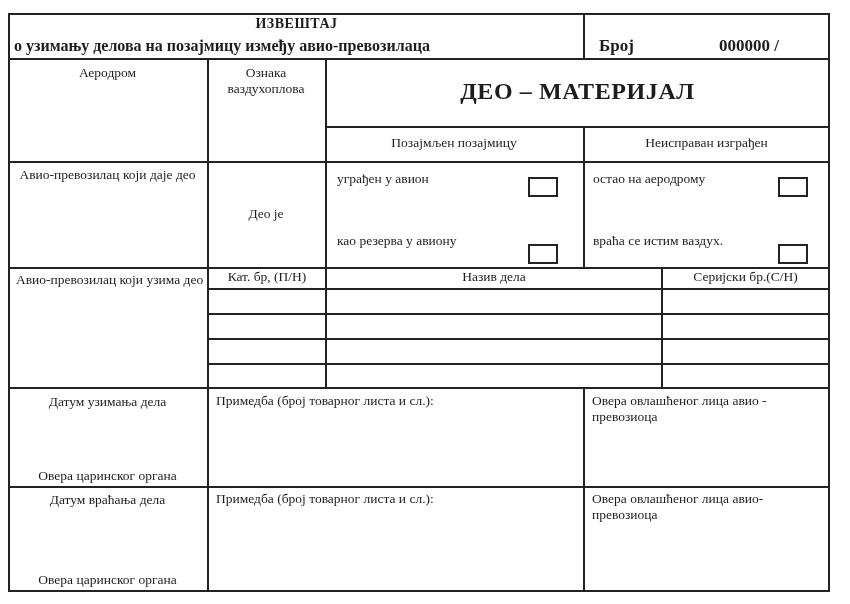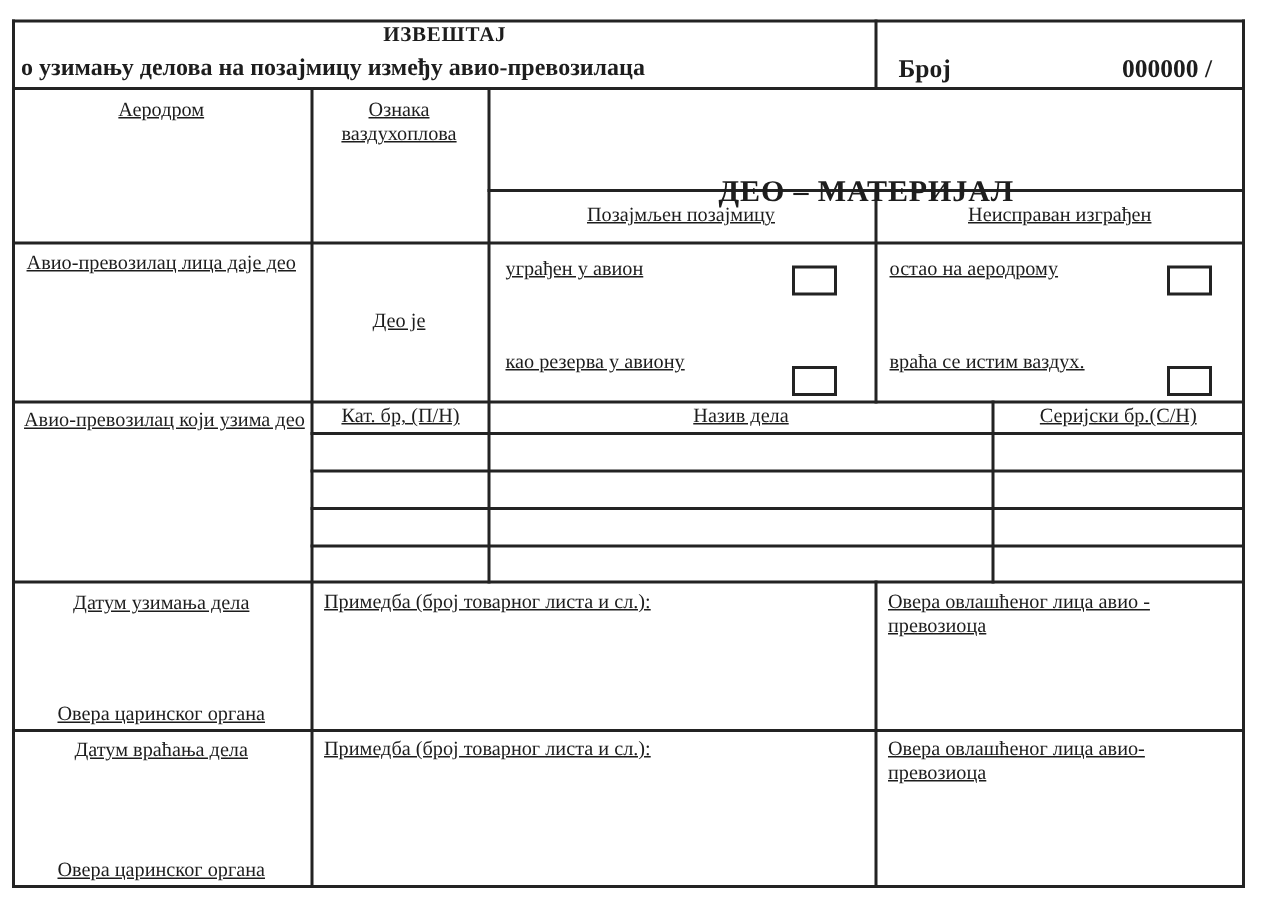--- a/index.html
+++ b/index.html
@@ -9,28 +9,28 @@
   }
   html,body{margin:0;padding:0;background:#fff;}
   .page{
     position:relative;width:850px;height:604px;background:var(--bg);
     font-family:"Liberation Serif","DejaVu Serif",serif;color:var(--text);
     overflow:hidden;
   }
   .hl{position:absolute;height:2px;background:var(--line);}
   .vl{position:absolute;width:2px;background:var(--line);}
   .txt{position:absolute;line-height:1.22;}
-  .lbl{font-size:13.5px;text-decoration:underline;}
+  .lbl{font-size:13.5px;}
   .ctr{text-align:center;}
   .flexc{display:flex;align-items:center;justify-content:center;}
   .b{font-weight:bold;}
   .title{font-size:14px;letter-spacing:.5px;}
   .subtitle{font-size:16px;font-family:Liberation Serif, serif;}
   .broj{font-size:17px;}
-  .deomat{font-size:20px;letter-spacing:.6px;margin-top:36px;}
+  .deomat{font-size:24px;letter-spacing:.6px;}
   .cb{
     position:absolute;width:26px;height:16px;background:#fff;
     border:2px solid var(--line);
   }
   .cell-blank{position:absolute;background:transparent;}
 </style>
 </head>
 <body>
 
 <div class="page">
@@ -53,29 +53,29 @@
   <div class="vl" style="left:207px;top:58px;height:532px"></div>
   <div class="vl" style="left:325px;top:58px;height:331px"></div>
   <div class="vl" style="left:583px;top:13px;height:45px"></div>
   <div class="vl" style="left:583px;top:126px;height:143px"></div>
   <div class="vl" style="left:583px;top:387px;height:203px"></div>
   <div class="vl" style="left:661px;top:267px;height:122px"></div>
 
   <div class="txt b title ctr" style="left:8px;top:15px;width:577px">ИЗВЕШТАЈ</div>
   <div class="txt b subtitle" style="left:14px;top:36px;width:566px">о узимању делова на позајмицу између авио-превозилаца</div>
   <div class="txt b broj" style="left:599px;top:36px">Број</div>
-  <div class="txt b broj" style="left:690px;top:36px;width:118px;text-align:right">000000 /</div>
+  <div class="txt b broj" style="left:690px;top:36px;width:118px;text-align:center">000000 /</div>
 
   <div class="txt lbl ctr" style="left:8px;top:65px;width:199px">Аеродром</div>
   <div class="txt lbl ctr" style="left:209px;top:65px;width:114px">Ознака ваздухоплова</div>
   <div class="txt b deomat flexc" style="left:327px;top:60px;width:501px;height:64px">ДЕО – МАТЕРИЈАЛ</div>
   <div class="txt lbl flexc" style="left:327px;top:128px;width:254px;height:31px">Позајмљен позајмицу</div>
   <div class="txt lbl flexc" style="left:585px;top:128px;width:243px;height:31px">Неисправан изграђен</div>
 
-  <div class="txt lbl ctr" style="left:10px;top:167px;width:195px">Авио-превозилац лица даје део</div>
+  <div class="txt lbl ctr" style="left:10px;top:167px;width:195px">Авио-превозилац који даје део</div>
   <div class="txt lbl flexc" style="left:209px;top:161px;width:114px;height:106px">Део је</div>
 
   <div class="txt lbl" style="left:337px;top:171px">уграђен у авион</div>
   <div class="cb" style="left:528px;top:177px"></div>
 
   <div class="txt lbl" style="left:337px;top:233px">као резерва у авиону</div>
   <div class="cb" style="left:528px;top:244px"></div>
 
   <div class="txt lbl" style="left:593px;top:171px">остао на аеродрому</div>
   <div class="cb" style="left:778px;top:177px"></div>

